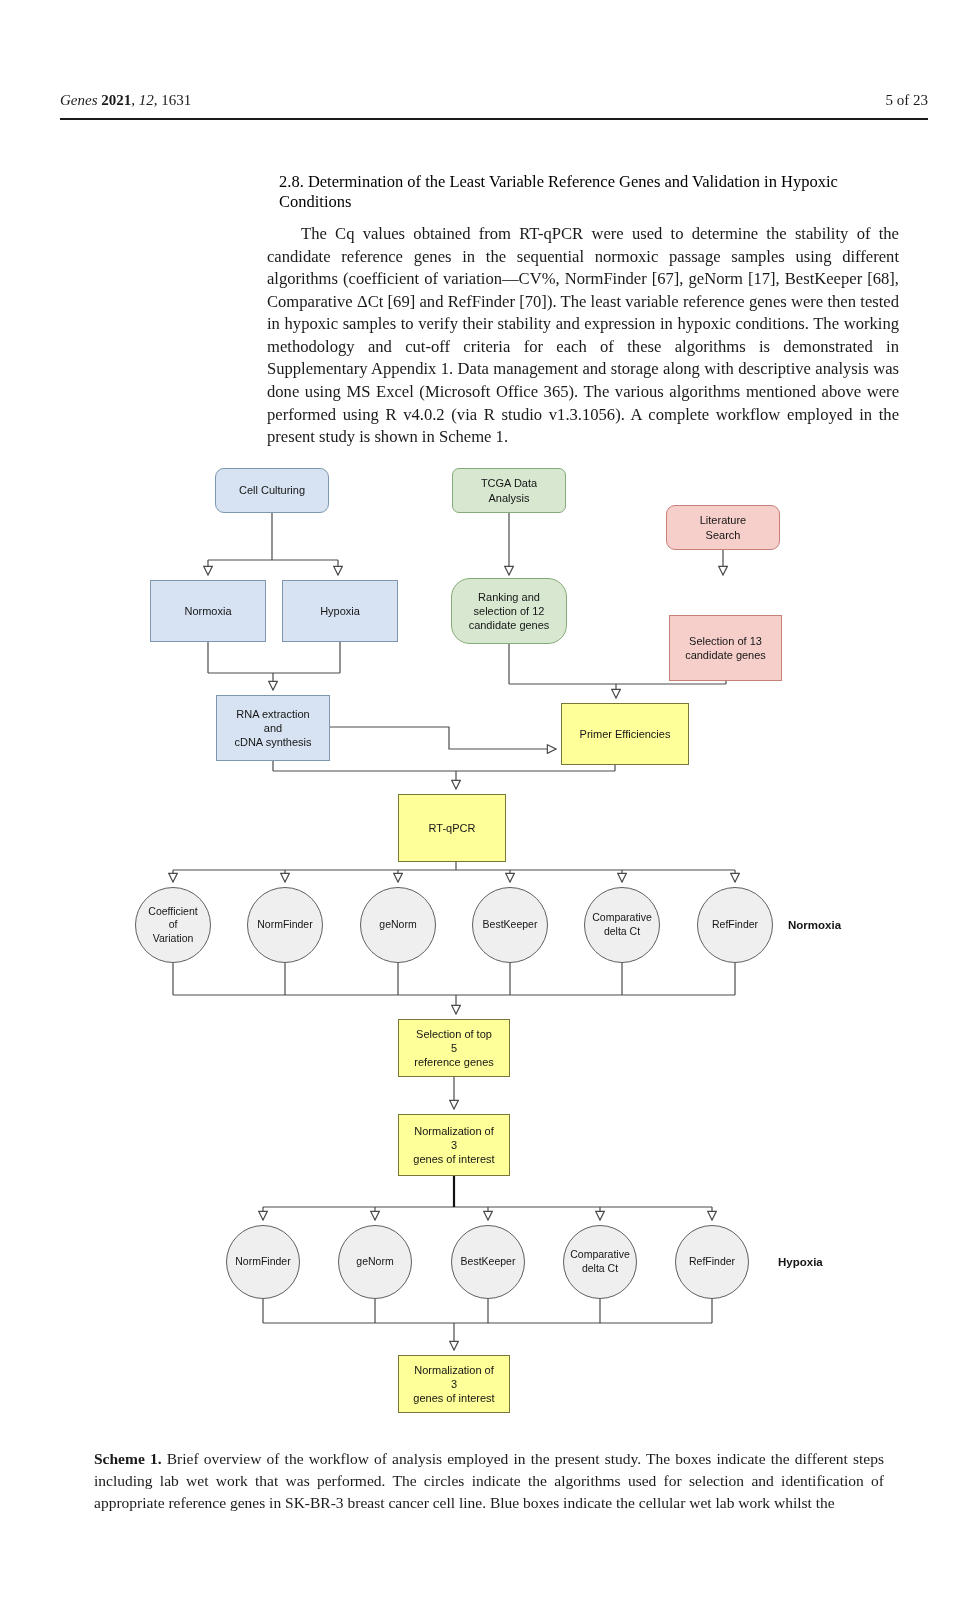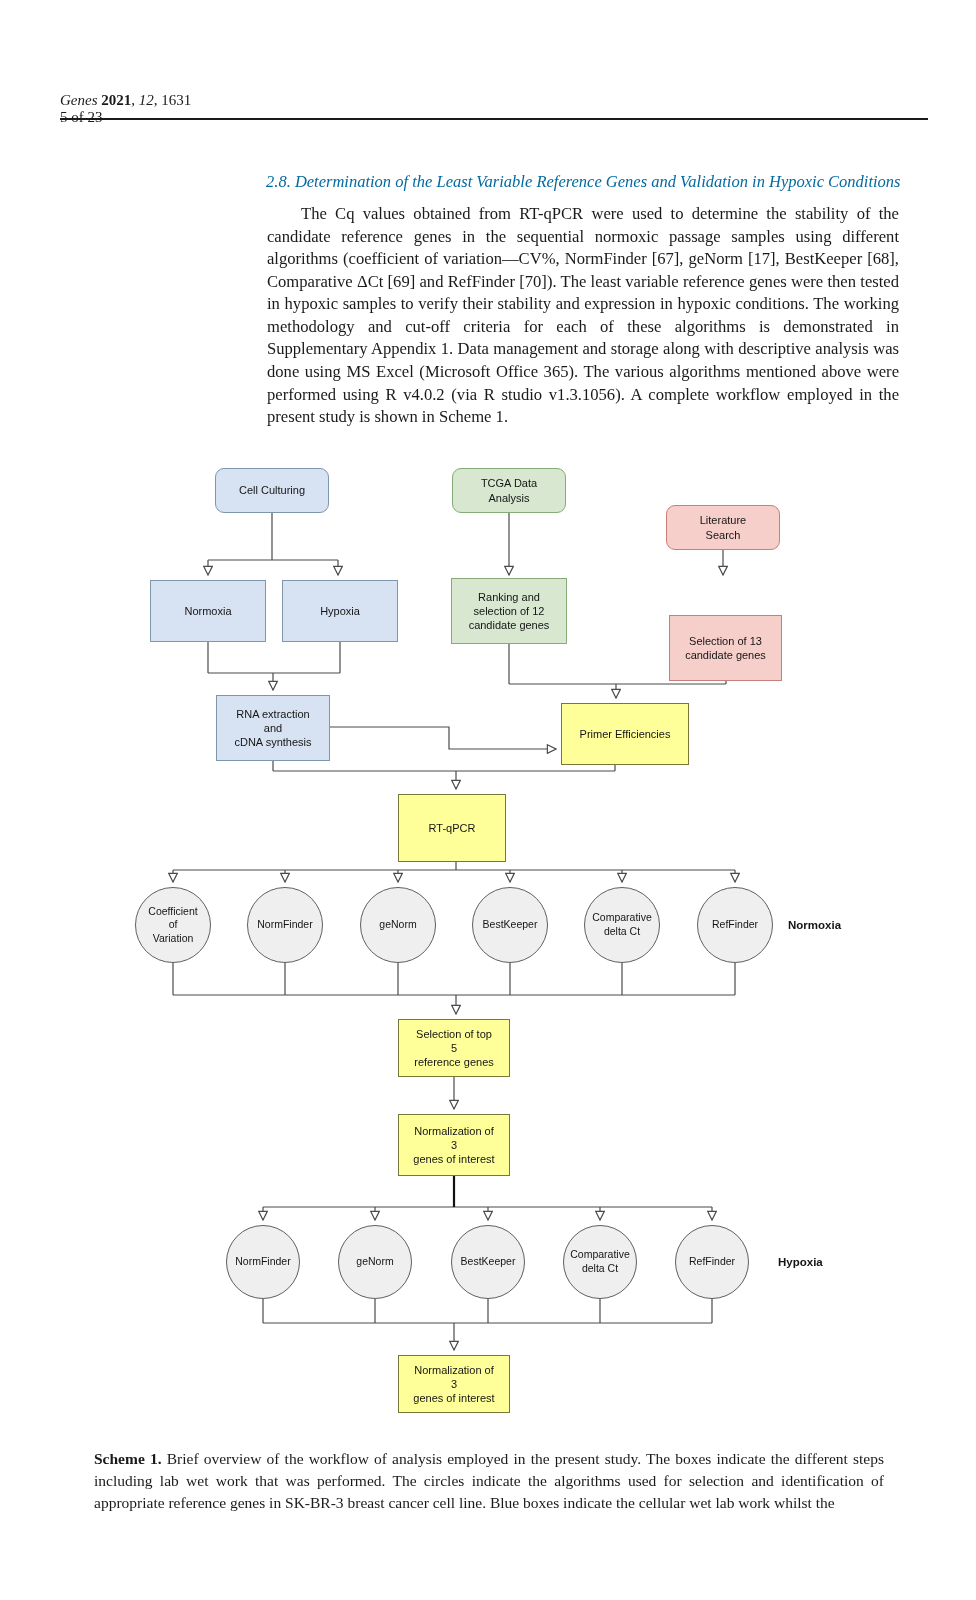--- a/index.html
+++ b/index.html
@@ -1,28 +1,28 @@
 <!DOCTYPE html>
 <html><head>
 <meta charset="utf-8">
 <style>
   html,body{margin:0;padding:0;background:#ffffff;}
   .page{position:relative;width:976px;height:1600px;background:#fff;overflow:hidden;
         font-family:"Liberation Serif",serif;color:#111;}
 
   
   .header{position:absolute;left:60px;top:92px;width:868px;display:flex;
-          justify-content:space-between;font-size:15px;color:#1a1a1a;flex-direction:column;}
+          justify-content:space-between;font-size:15px;color:#1a1a1a;}
   .header i{font-style:italic;}
   .header b{font-weight:bold;}
   .header-rule{position:absolute;left:60px;top:118px;width:868px;height:2px;background:#1a1a1a;}
 
   
   .body-text{position:absolute;left:263px;top:172px;width:640px;}
-  .body-text h3{font-style:italic;font-weight:normal;font-size:16.5px;margin:0 0 11px 3px;color:#0369a1;}
+  .body-text h3{font-weight:normal;font-size:16.5px;margin:0 0 11px 16px;color:#000000;}
   .body-text p{margin:4px;font-size:16.6px;line-height:1.36;text-align:justify;text-indent:34px;color:#1a1a1a;}
 
   
   .shape{position:absolute;box-sizing:border-box;display:flex;align-items:center;justify-content:center;
          text-align:center;font-family:"Liberation Sans",sans-serif;font-weight:normal;font-size:11px;
          line-height:1.3;color:#151515;white-space:pre-line;padding:14px;}
   .rounded{border-radius:9px;}
   .blue  {background:#d7e3f2;border:1px solid #7e97ad;}
   .green {background:#d7e7d0;border:1px solid #86ab77;}
   .red   {background:#f6cfcb;border:1px solid #c5807b;margin-top:37px;}
@@ -116,26 +116,26 @@
       <path d="M488,1299 L488,1323"></path>
       <path d="M600,1299 L600,1323"></path>
       <path d="M712,1299 L712,1323"></path>
       <path d="M263,1323 L712,1323"></path>
       <path d="M454,1323 L454,1350" marker-end="url(#arr)"></path>
     </g>
     <path d="M454,1176 L454,1207" stroke="#111" stroke-width="2.2" fill="none"></path>
   </svg>
 
   <div class="shape rounded blue" style="left:215px;top:468px;width:114px;height:45px;">Cell Culturing</div>
-  <div class="shape rounded green" style="left:452px;top:468px;width:114px;height:45px;">TCGA Data Analysis</div>
+  <div class="shape rounded green" style="left:452px;top:468px;width:114px;height:45px;border-radius:7px;">TCGA Data Analysis</div>
   <div class="shape rounded red" style="left:666px;top:468px;width:114px;height:45px;">Literature Search</div>
 
   <div class="shape blue" style="left:150px;top:580px;width:116px;height:62px;">Normoxia</div>
   <div class="shape blue" style="left:282px;top:580px;width:116px;height:62px;">Hypoxia</div>
-  <div class="shape green" style="left:451px;top:578px;width:116px;height:66px;">Ranking and
+  <div class="shape green" style="left:451px;top:578px;width:116px;height:66px;border-radius:19px;">Ranking and
 selection of 12
 candidate genes</div>
   <div class="shape red" style="left:669px;top:578px;width:113px;height:66px;text-align:center;">Selection of 13
 candidate genes</div>
 
   <div class="shape blue" style="left:216px;top:695px;width:114px;height:66px;">RNA extraction and
 cDNA synthesis</div>
   <div class="shape yellow" style="left:561px;top:703px;width:128px;height:62px;">Primer Efficiencies</div>
   <div class="shape yellow" style="left:398px;top:794px;width:108px;height:68px;">RT-qPCR</div>
 

